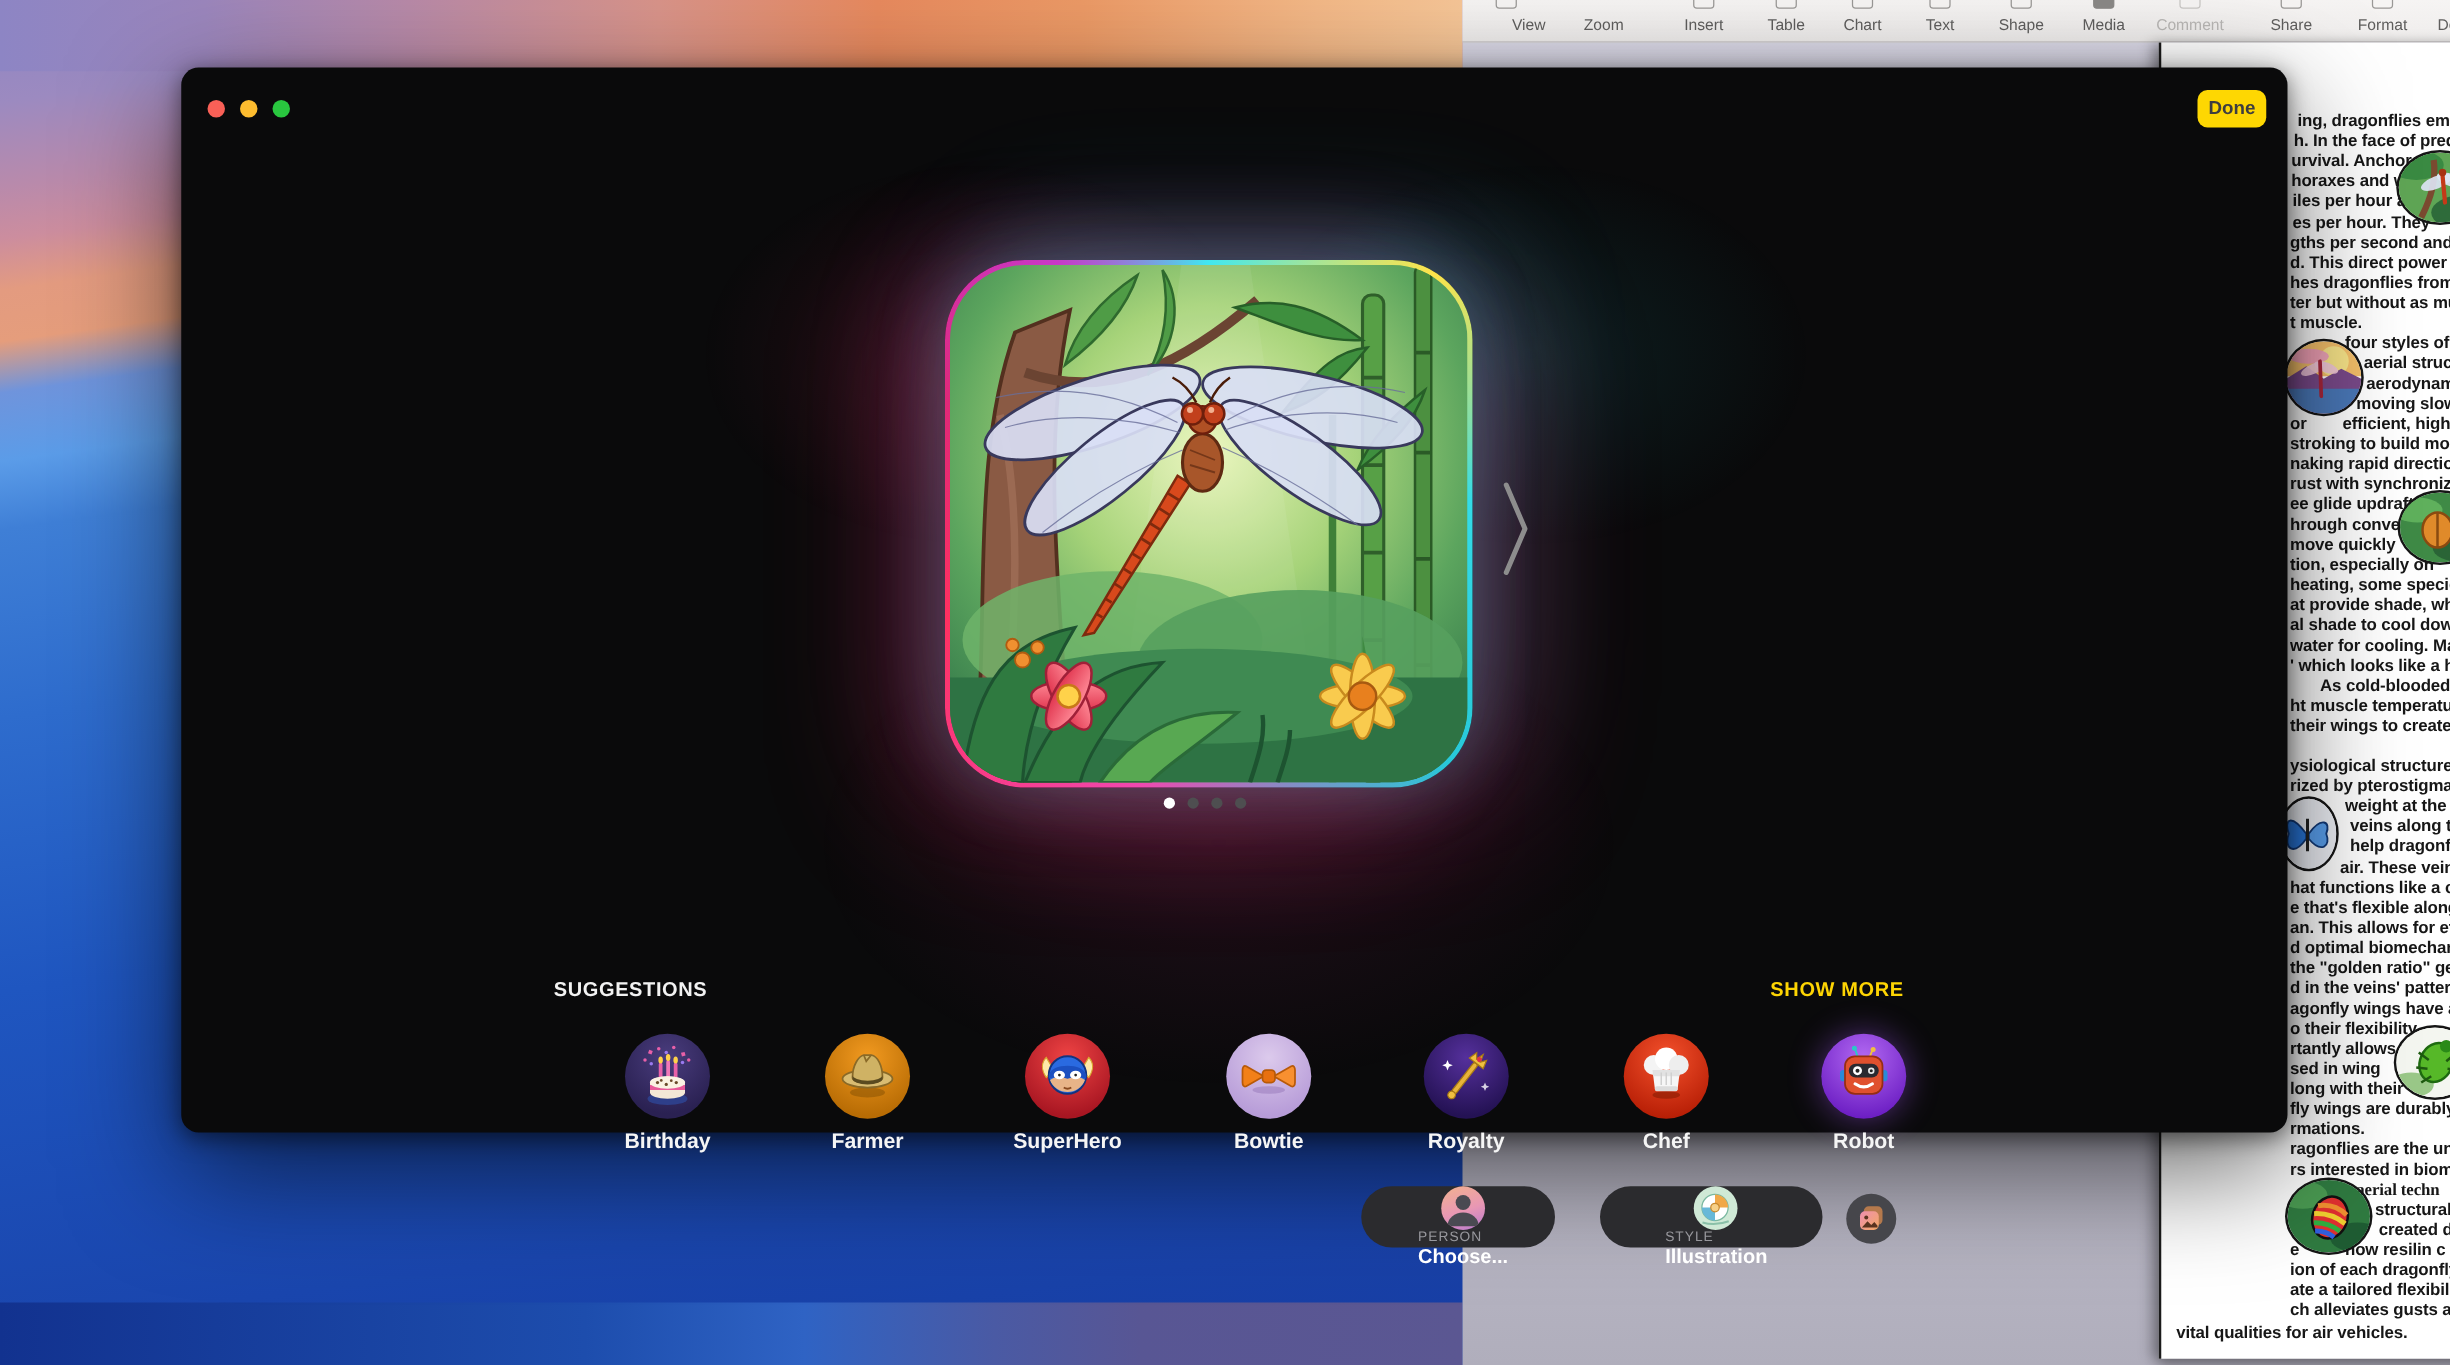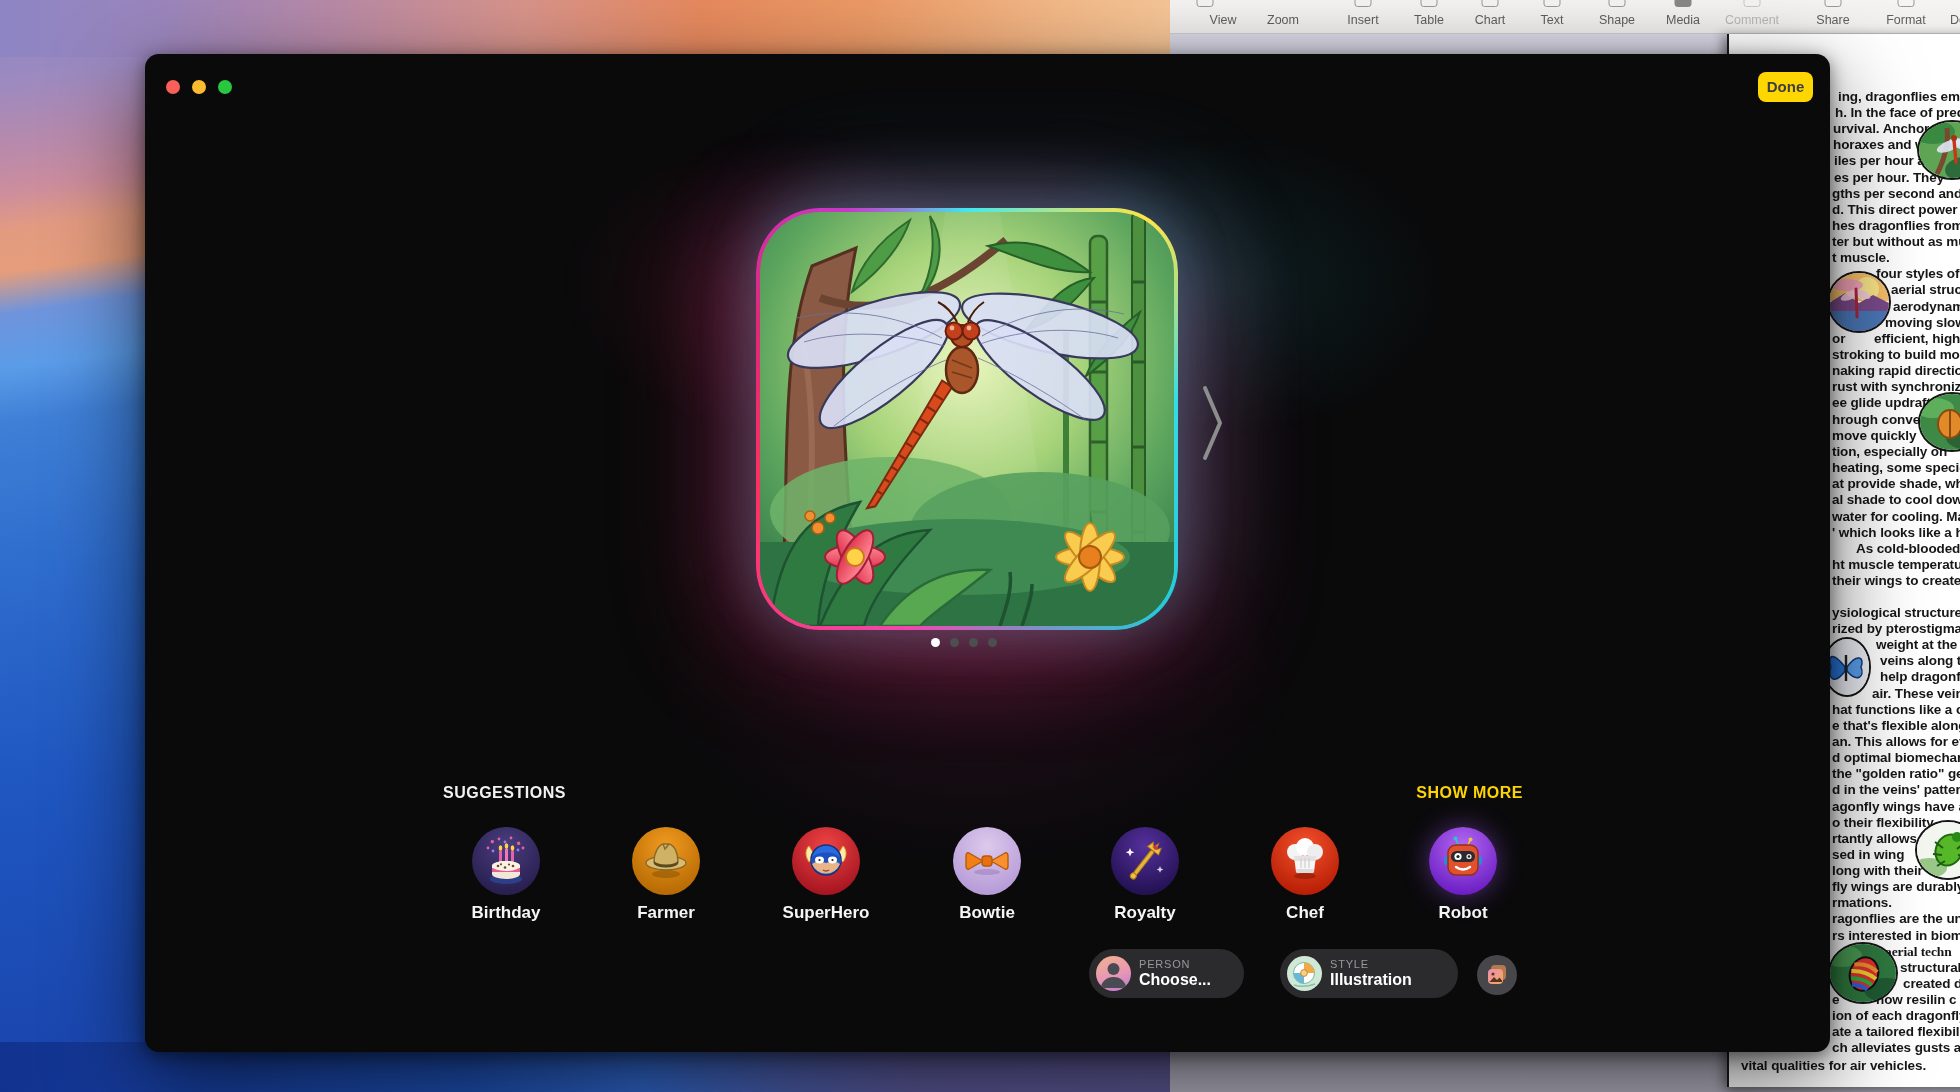--- a/index.html
+++ b/index.html
@@ -35,21 +35,21 @@
 
   .page { position:absolute; left:557px; top:34px; width:300px; height:1053px;
     background:#ffffff; border-left:2px solid #1b1b1b;
     box-shadow:-6px 0 10px rgba(0,0,0,.25), 0 6px 10px rgba(0,0,0,.3); }
   .doc-line { position:absolute; white-space:nowrap; font-size:13.5px; font-weight:600;
     color:#171717; letter-spacing:-0.1px; }
   .doc-fig { position:absolute; border-radius:50%; overflow:hidden; border:2px solid #161616; }
   .doc-fig svg { display:block; }
 
   
-  .pg-window { position:absolute; left:145px; top:54px; width:1685px; height:998px;
+  .pg-window { position:absolute; left:145px; top:54px; width:1685px; height:852px;
     background:#0a0a0b; border-radius:14px; z-index:2;
     box-shadow:0 30px 90px rgba(0,0,0,.6), 0 4px 18px rgba(0,0,0,.5); }
   .pg-window::before { content:""; position:absolute; inset:0; border-radius:14px;
     background:
       radial-gradient(320px 220px at 640px 230px, rgba(255,60,120,.12), transparent 70%),
       radial-gradient(320px 220px at 1080px 230px, rgba(40,220,230,.10), transparent 70%),
       radial-gradient(460px 280px at 830px 620px, rgba(230,60,160,.10), transparent 70%);
     pointer-events:none; }
 
   .traffic { position:absolute; top:26px; width:14px; height:14px; border-radius:50%; }
@@ -77,42 +77,42 @@
 
   .dots { position:absolute; left:786px; top:584px; display:flex; gap:10px; }
   .dot { width:9px; height:9px; border-radius:50%; background:#4e4e50; }
   .dot.active { background:#ffffff; }
 
   .sugg-title { position:absolute; left:298px; top:730px; font-size:16px; font-weight:600;
     color:#f2f2f2; letter-spacing:.5px; }
   .show-more { position:absolute; right:307px; top:730px; font-size:16px; font-weight:700;
     color:#fdd403; letter-spacing:.5px; cursor:pointer; }
 
-  .sug-item { position:absolute; top:773px; width:68px; transform:translateX(-50%); }
+  .sug-item { position:absolute; top:773px; width:68px; transform:translateX(-50%);margin-left:28px; }
   .sug-circle { width:68px; height:68px; border-radius:50%; position:relative; overflow:hidden; }
   .sug-circle svg { position:absolute; left:50%; top:50%; transform:translate(-50%,-50%); }
   .sug-label { position:absolute; top:76px; left:50%; transform:translateX(-50%);
     font-size:17px; font-weight:600; color:#f5f5f5; white-space:nowrap; }
   .c-birthday  { background:radial-gradient(circle at 50% 28%, #4a3d7e, #2a2152 75%); }
   .c-farmer    { background:radial-gradient(circle at 50% 28%, #f29a20, #b86c04 78%); }
   .c-superhero { background:radial-gradient(circle at 50% 28%, #ef4444, #a81622 78%); }
   .c-bowtie    { background:radial-gradient(circle at 50% 28%, #dccaec, #b79cd8 78%); }
   .c-royalty   { background:radial-gradient(circle at 50% 28%, #55309c, #241254 78%); }
   .c-chef      { background:radial-gradient(circle at 50% 28%, #f4512c, #b81f06 80%); }
   .c-robot     { background:radial-gradient(circle at 50% 28%, #b269f2, #6d1fc4 80%);
                  box-shadow:0 0 26px rgba(170,90,255,.45); }
 
   
   .prompt-field { position:absolute; left:299px; top:895px; width:622px; height:49px;
     background:#1a1a1c; border-radius:25px; display:flex; align-items:center; }
   .prompt-placeholder { color:#8b8b90; font-size:17px; margin-left:10px; }
   .ai-icon { margin-left:17px; }
 
   .pill { position:absolute; top:895px; height:49px; background:#2b2b2e; border-radius:25px;
-    display:flex; align-items:center; cursor:pointer; }
+    display:flex; align-items:center; cursor:pointer;flex-direction:column; }
   .pill-person { left:944px; width:155px; }
   .pill-style  { left:1135px; width:178px; }
   .pill-icon { width:35px; height:35px; border-radius:50%; margin-left:7px; position:relative;
     overflow:hidden; flex:0 0 35px; }
   .pill-text { margin-left:8px; }
   .pill-kicker { font-size:11px; color:#98989d; letter-spacing:.8px; line-height:13px; }
   .pill-value { font-size:16px; font-weight:700; color:#ffffff; line-height:18px; }
   .avatar-bg { background:linear-gradient(160deg,#f2b28e 0%,#e897b4 55%,#b87ad0 100%); }
   .style-bg  { background:#cfe9d6; }
 

